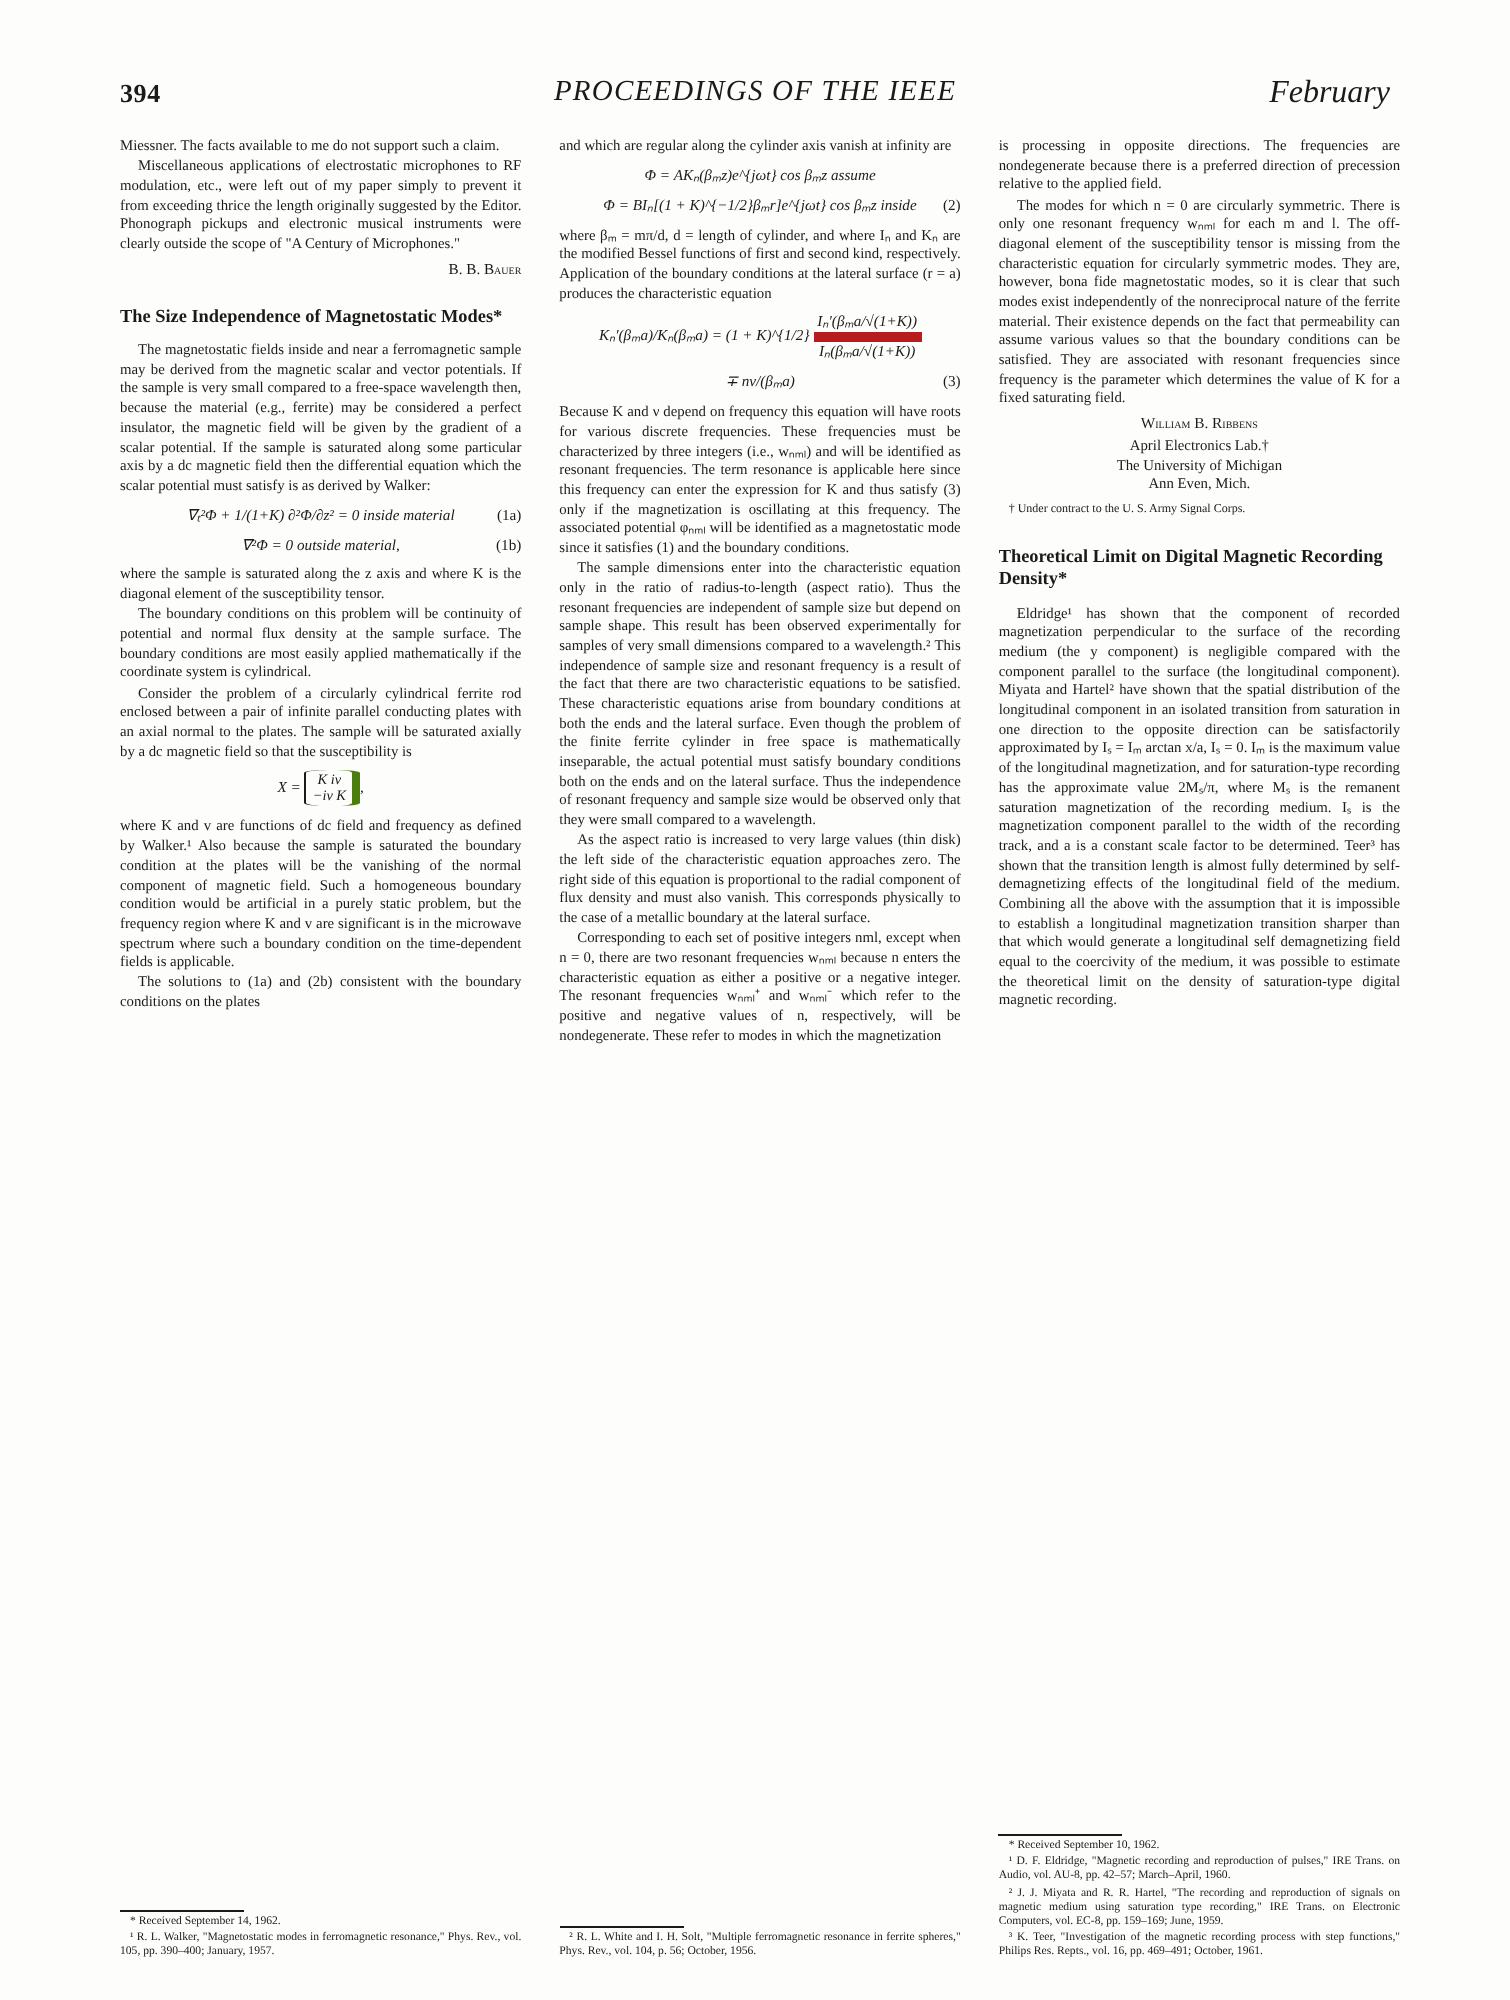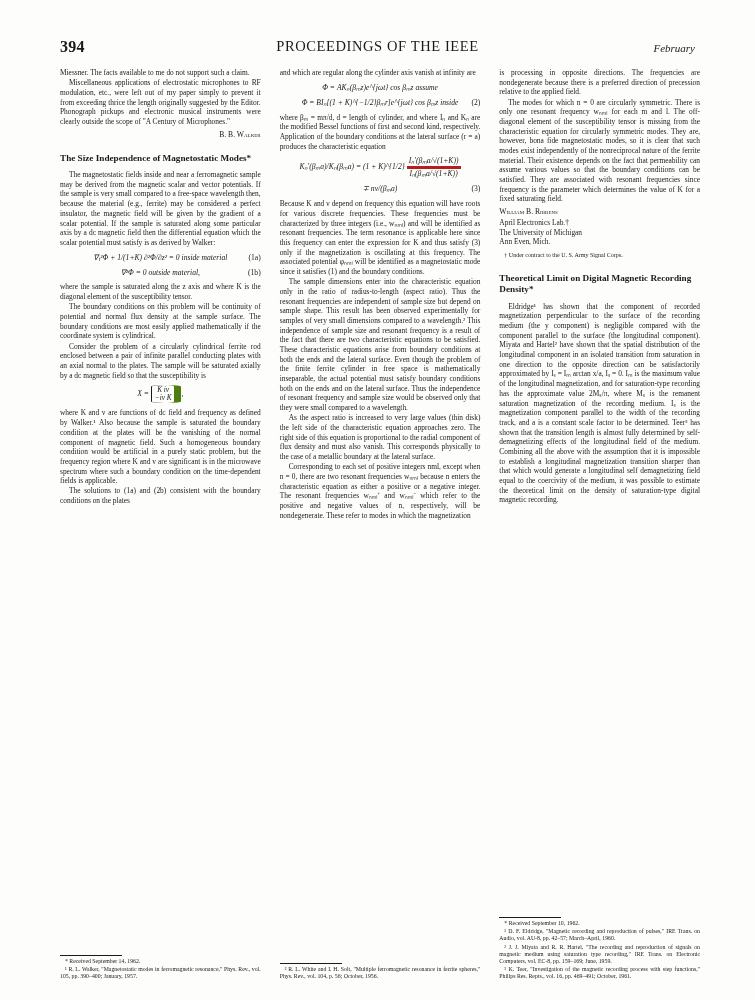--- a/index.html
+++ b/index.html
@@ -26,34 +26,35 @@
     position: absolute;
     top: 38px;
     left: 60px;
     right: 60px;
     height: 20px;
     display: flex;
     align-items: baseline;
     justify-content: space-between;
   }
   .page-number {
-    font-size: 16px;
+    font-size: 13px;
     font-weight: bold;
     letter-spacing: 0.3px;
   }
   .journal-title {
     font-size: 14.5px;
+    font-style: italic;
     letter-spacing: 0.6px;
     position: absolute;
     left: 50%;
     transform: translateX(-50%);
     white-space: nowrap;
   }
   .issue-month {
-    font-size: 11px;
+    font-size: 16px;
     font-style: italic;
   }
   .columns {
     position: absolute;
     top: 68px;
     left: 60px;
     right: 55px;
     bottom: 18px;
     display: flex;
     gap: 19px;
@@ -71,21 +72,21 @@
   }
   p.noindent { text-indent: 0; }
   .sig {
     text-align: right;
     font-variant: small-caps;
     font-size: 7.6px;
     margin-top: 3px;
     margin-bottom: 2px;
   }
   .sig-block {
-    text-align: left;
+    text-align: center;
     font-size: 7.4px;
     line-height: 1.35;
     margin-top: 3px;
   }
   .sig-block .nm { font-variant: small-caps; font-size: 7.7px; }
   h2.section {
     font-size: 9.2px;
     font-weight: bold;
     line-height: 1.25;
     margin: 13px 0 6px 0;
@@ -102,27 +103,27 @@
   .formula .eqno {
     font-style: normal;
     position: absolute;
     right: 0;
   }
   .frac {
     display: inline-block;
     vertical-align: middle;
     text-align: center;
   }
-  .frac .num { display: block; border-bottom: 3px solid #b91c1c; padding: 0 2px; text-align: right; }
+  .frac .num { display: block; border-bottom: 5px solid #b91c1c; padding: 0 2px; text-align: right; }
   .frac .den { display: block; padding: 0 2px; }
   .matrix {
     display: inline-block;
     vertical-align: middle;
     border-left: 1px solid #1a1a1a;
-    border-right: 7px solid #4d7c0f;
+    border-right: 4px solid #4d7c0f;
     border-radius: 44% / 8%;
     padding: 1px 3px;
     line-height: 1.12;
     font-size: 7.2px;
   }
   .footnote-area {
     position: absolute;
     bottom: 0;
     left: 0;
     width: 100%;
@@ -156,21 +157,21 @@
     <span class="page-number">394</span>
     <span class="journal-title">PROCEEDINGS OF THE IEEE</span>
     <span class="issue-month">February</span>
   </div>
 
   <div class="columns">
 
     <div class="col">
       <p class="noindent">Miessner. The facts available to me do not support such a claim.</p>
       <p>Miscellaneous applications of electrostatic microphones to RF modulation, etc., were left out of my paper simply to prevent it from exceeding thrice the length originally suggested by the Editor. Phonograph pickups and electronic musical instruments were clearly outside the scope of "A Century of Microphones."</p>
-      <div class="sig">B. B. Walker</div>
+      <div class="sig">B. B. Bauer</div>
 
       <h2 class="section">The Size Independence of Magnetostatic Modes*</h2>
 
       <p>The magnetostatic fields inside and near a ferromagnetic sample may be derived from the magnetic scalar and vector potentials. If the sample is very small compared to a free-space wavelength then, because the material (e.g., ferrite) may be considered a perfect insulator, the magnetic field will be given by the gradient of a scalar potential. If the sample is saturated along some particular axis by a dc magnetic field then the differential equation which the scalar potential must satisfy is as derived by Walker:</p>
 
       <div class="formula">
         <span>∇ₜ²Φ + 1/(1+K) ∂²Φ/∂z² = 0 inside material</span>
         <span class="eqno">(1a)</span>
       </div>
       <div class="formula">

